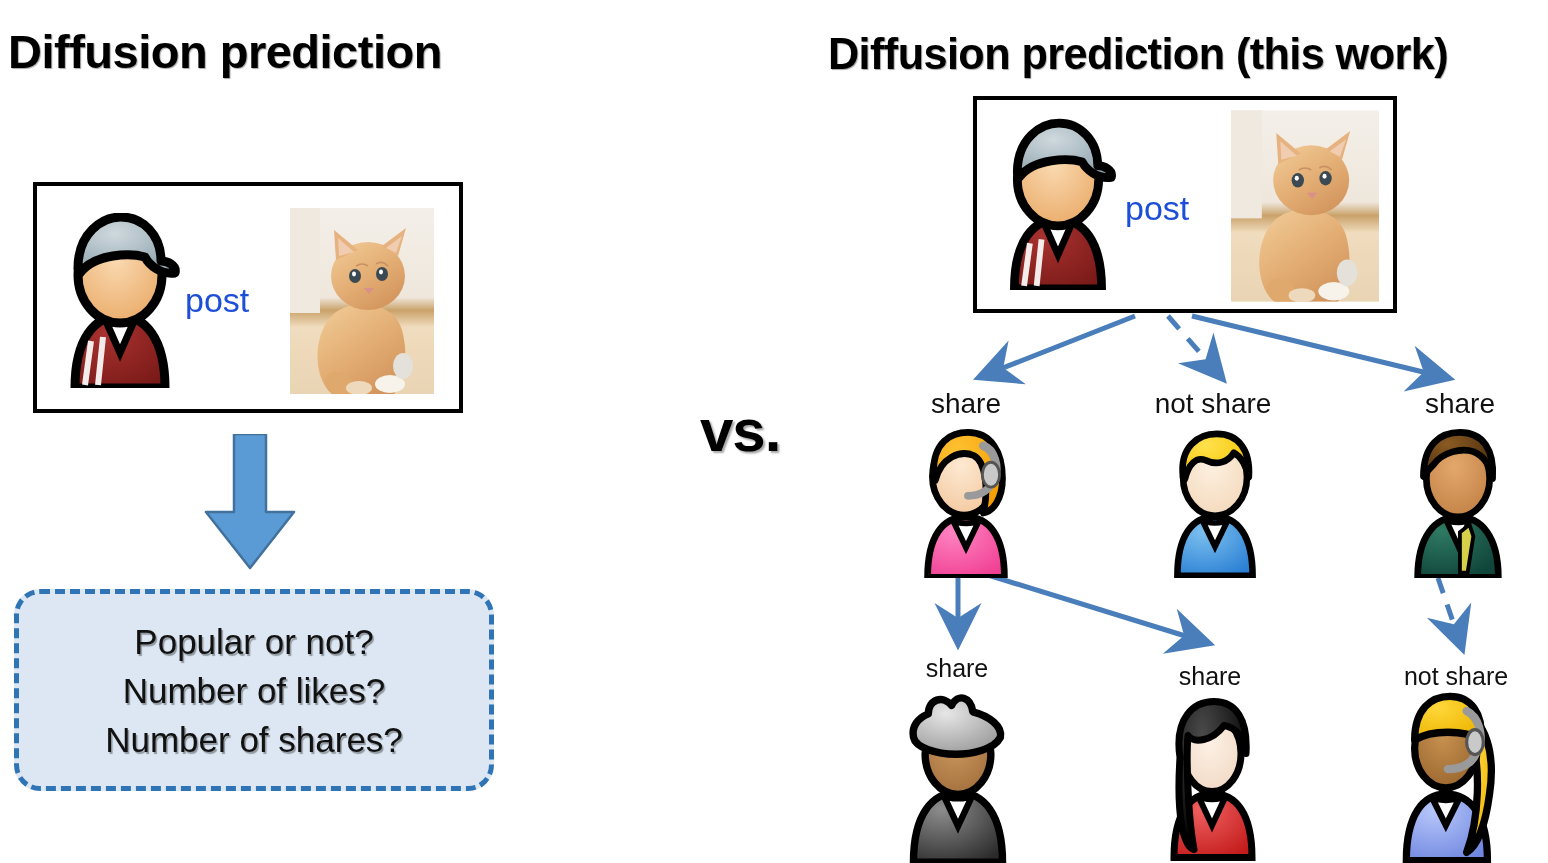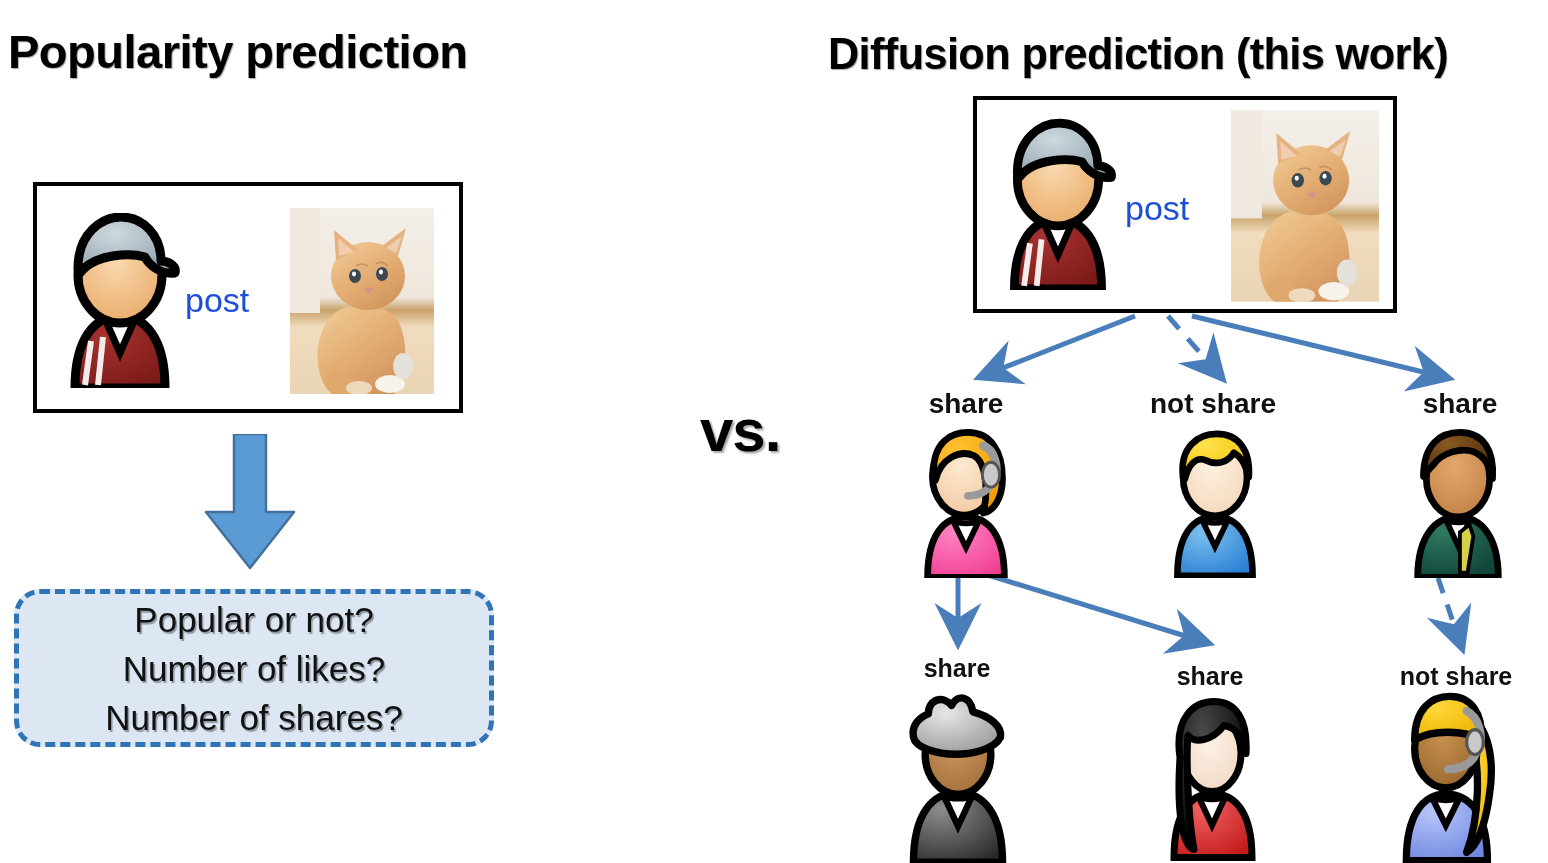--- a/index.html
+++ b/index.html
@@ -14,44 +14,44 @@
                transform:scaleX(.96);transform-origin:left top;}
 
   .postbox{position:absolute;background:#fff;border:4px solid #000;box-sizing:border-box;}
   #post-box-left{left:33px;top:182px;width:430px;height:231px;}
   #post-box-right{left:973px;top:96px;width:424px;height:217px;}
 
   .post-label{position:absolute;font-size:34px;color:#1d4ed8;
               font-family:"Liberation Sans",sans-serif;}
 
   .node-label{position:absolute;font-size:28px;color:#111;white-space:nowrap;
-              text-align:right;transform:translateX(-50%);font-weight:bold;}
+              text-align:right;transform:translateX(-50%);}
   .node-label.small{font-size:25px;}
 
   #vs{position:absolute;left:652px;top:396px;font-size:60px;font-weight:bold;
       letter-spacing:-1px;text-shadow:2px 2px 2px rgba(0,0,0,.35);margin-left:48px;}
 
-  .callout{position:absolute;left:14px;top:589px;width:480px;height:158px;
+  .callout{position:absolute;left:14px;top:589px;width:480px;height:202px;
            box-sizing:border-box;background:#dce7f3;border:5px dashed #2f75b5;
            border-radius:26px;display:flex;flex-direction:column;
            align-items:center;justify-content:center;}
   .callout div{font-size:35px;line-height:49px;color:#111;
                text-shadow:1.5px 1.5px 1px rgba(0,0,0,.35);}
 
   svg{display:block;}
   .svg-layer{position:absolute;left:0;top:0;width:1548px;height:863px;
              pointer-events:none;}
   .av{position:absolute;}
 </style>
 </head>
 <body>
 
 <div class="stage">
 
-  <div class="title" id="title-left">Popularity prediction</div>
+  <div class="title" id="title-left">Diffusion prediction</div>
   <div class="title" id="title-right">Diffusion prediction (this work)</div>
 
   <div class="postbox" id="post-box-left"></div>
 
   <svg class="av" style="left:55px;top:213px;" width="130" height="175" viewBox="0 0 130 175">
     <defs>
       <radialGradient id="capL" cx="38%" cy="30%" r="75%">
         <stop offset="0%" stop-color="#cfd9de"></stop>
           <stop offset="100%" stop-color="#8fa3ad"></stop>
       </radialGradient>

